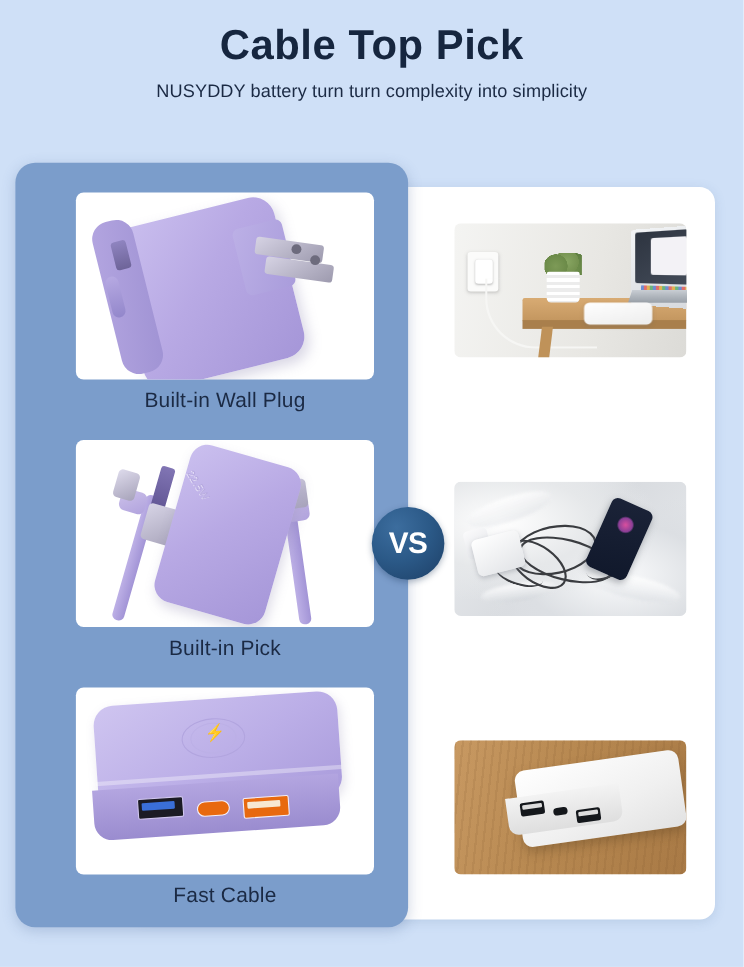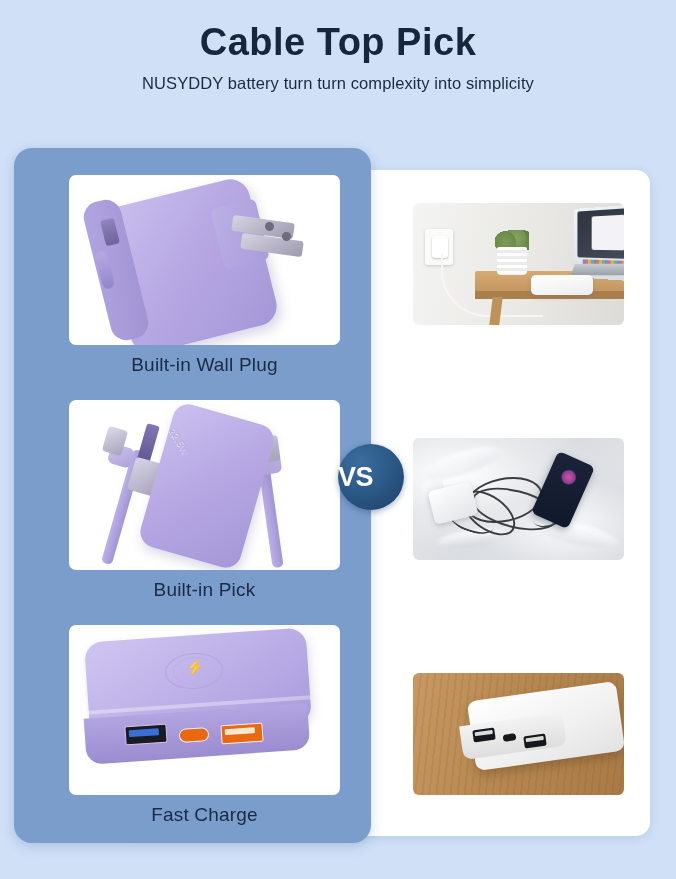--- a/index.html
+++ b/index.html
@@ -105,28 +105,29 @@
     overflow: hidden;
   }
   #compare-0 { top: 33px; }
   #compare-1 { top: 268px; }
   #compare-2 { top: 503px; }
 
   
   .vs-badge {
     position: absolute;
     left: 338px;
-    top: 444px;
+    top: 461px;
     width: 66px;
     height: 66px;
     border-radius: 50%;
     background: radial-gradient(circle at 34% 28%, #3c6d9e 0%, #2b5987 48%, #1d3f66 100%);
     box-shadow: 0 2px 6px rgba(20,45,80,0.35);
     display: flex;
     align-items: center;
+    justify-content: center;
     z-index: 20;
   }
   .vs-text {
     color: #ffffff;
     font-size: 27px;
     font-weight: bold;
     letter-spacing: -0.5px;
     font-family: "Liberation Sans", sans-serif;
   }
 
@@ -688,21 +689,21 @@
           <div class="fc-coil"></div>
           <div class="fc-coil-inner"></div>
           <div class="fc-bolt">⚡</div>
           <div class="fc-seam"></div>
           <div class="fc-front"></div>
           <div class="fc-port port-usb-blue"></div>
           <div class="fc-port port-usbc"></div>
           <div class="fc-port port-usb-orange"></div>
         </div>
       </div>
-      <div class="feature-label">Fast Charge</div>
+      <div class="feature-label">Fast Cable</div>
     </div>
 
   </div>
 
   <div class="vs-badge">
     <span class="vs-text">VS</span>
   </div>
 
 </div>
 

